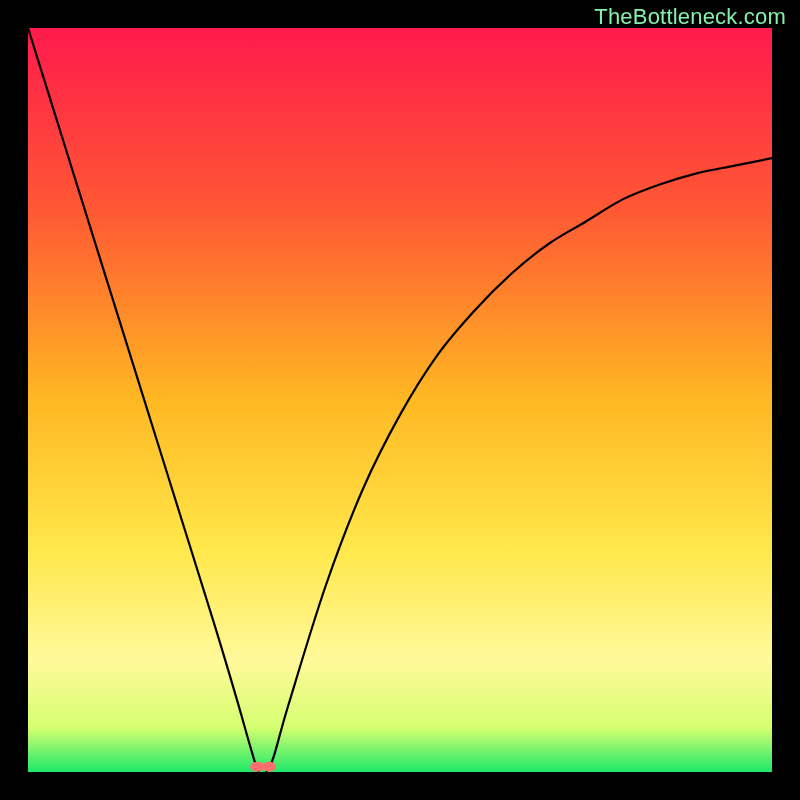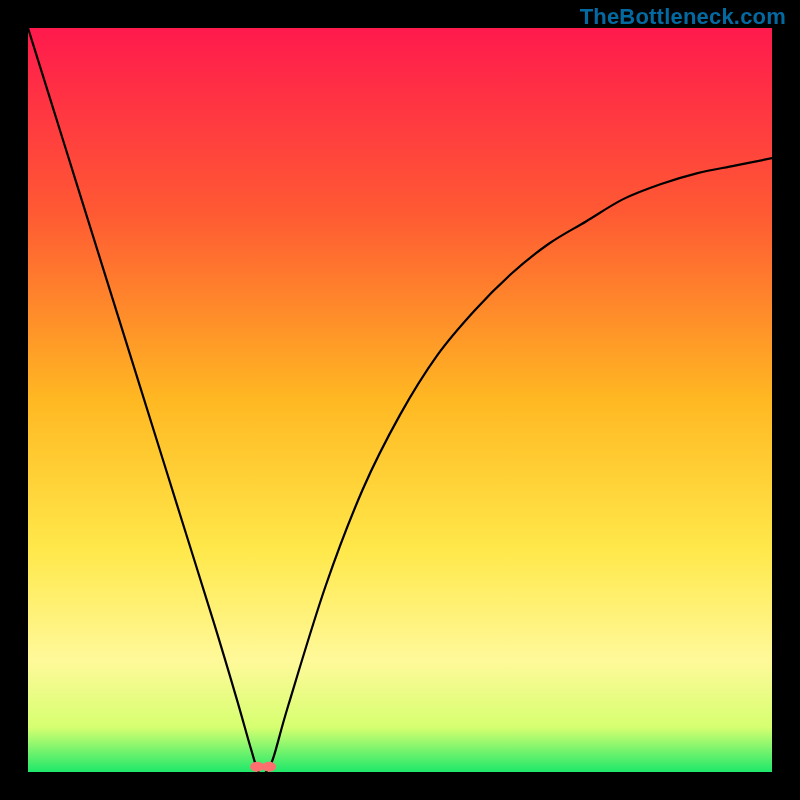--- a/index.html
+++ b/index.html
@@ -14,24 +14,24 @@
   .frame {
     position: relative;
     width: 800px;
     height: 800px;
     background: #000;
   }
   .watermark {
     position: absolute;
     top: 4px;
     right: 14px;
-    color: #0369a1;
+    color: #86efac;
     font-size: 22px;
     letter-spacing: 0.2px;
-    font-weight: 700;
+    font-weight: 400;
     z-index: 10;
   }
   .plot-area {
     position: absolute;
     left: 28px;
     top: 28px;
     width: 744px;
     height: 744px;
   }
   svg { display: block; }

